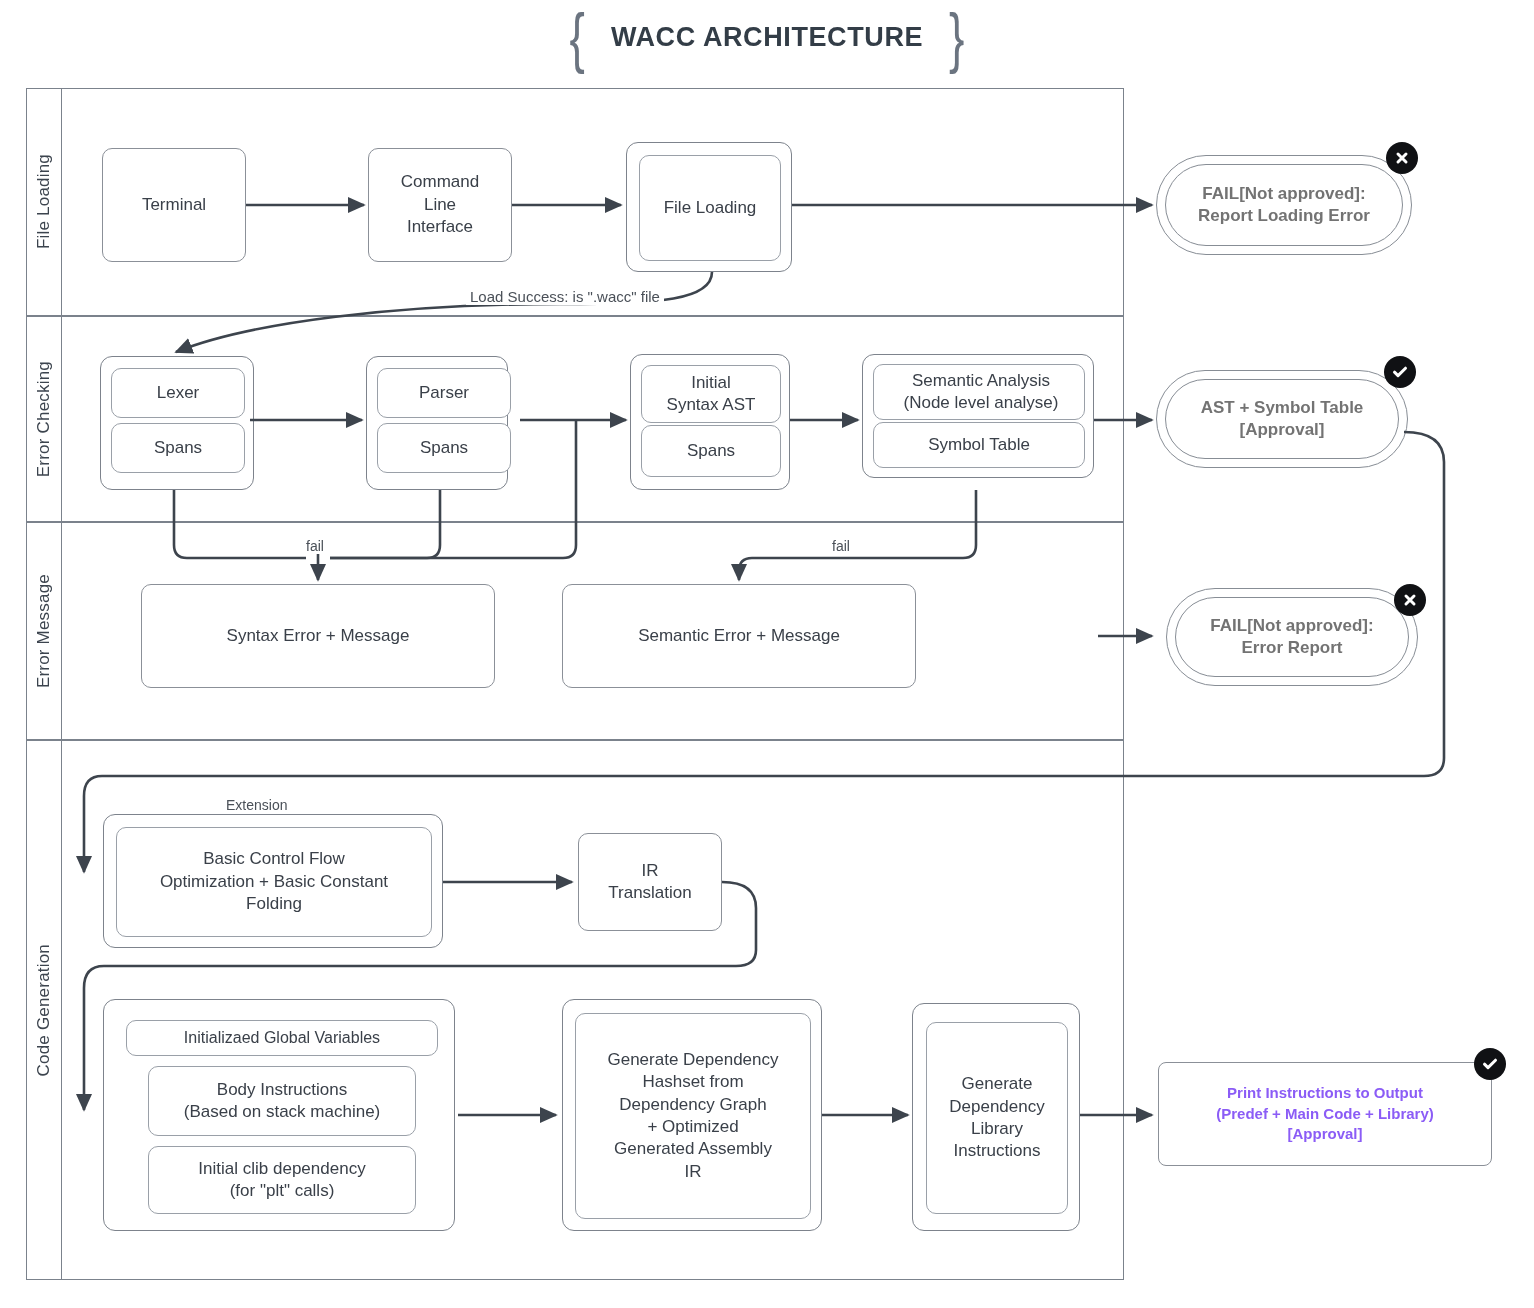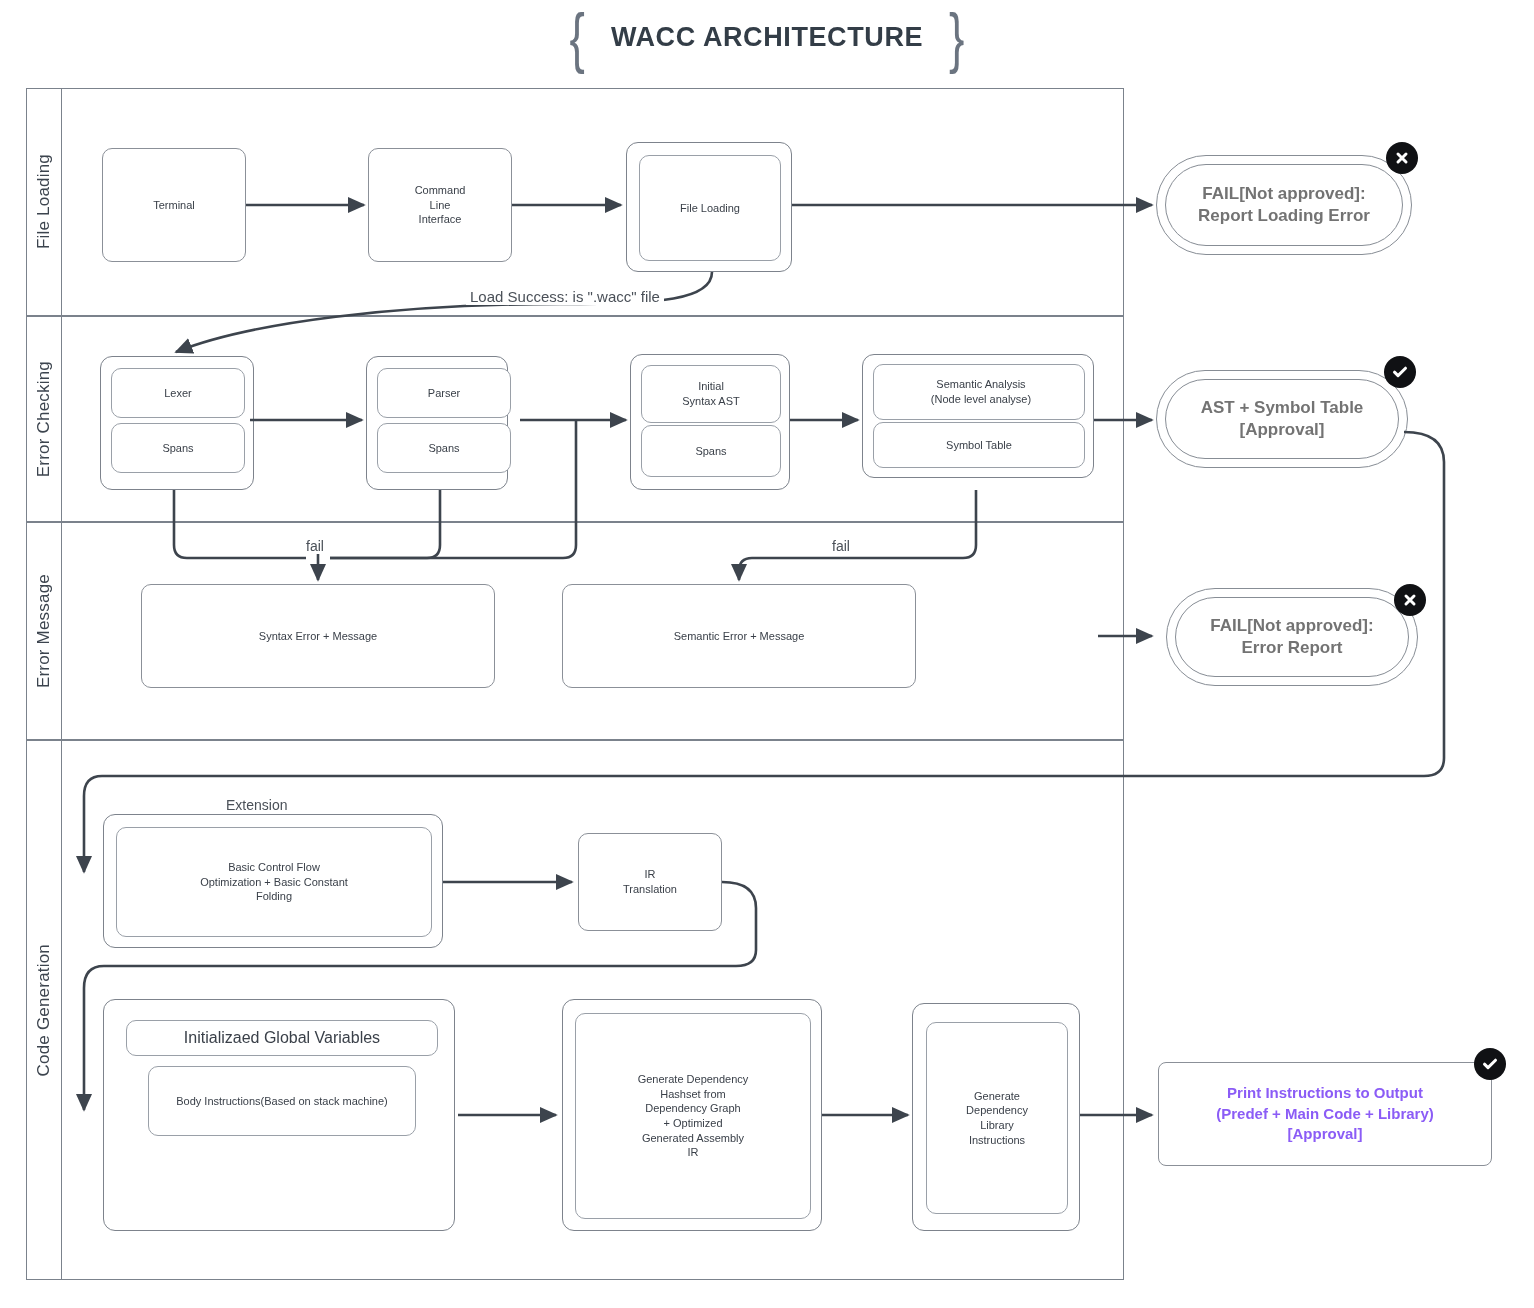--- a/index.html
+++ b/index.html
@@ -17,21 +17,21 @@
   
   .lane{position:absolute;border:1px solid #7b828c;box-sizing:border-box;background:transparent;}
   .lane-head{position:absolute;border-right:1px solid #7b828c;box-sizing:border-box;
              display:flex;align-items:center;justify-content:center;}
   .lane-title{writing-mode:vertical-rl;transform:rotate(180deg);
               font-size:17px;color:#3c444e;white-space:nowrap;letter-spacing:.2px;}
 
   
   .node{position:absolute;box-sizing:border-box;border:1px solid #8b9098;
         border-radius:10px;background:#fff;display:flex;align-items:center;
-        justify-content:center;text-align:center;font-size:11px;color:#3a4049;
+        justify-content:center;text-align:center;font-size:17px;color:#3a4049;
         line-height:1.32;padding:4px 6px;}
   .node.thin{border-color:#9aa0a8;}
 
   
   .group{position:absolute;box-sizing:border-box;border:1px solid #7d838c;
          border-radius:12px;background:#fff;}
 
   
   .terminal{position:absolute;box-sizing:border-box;border:1px solid #878d95;
             border-radius:999px;background:#fff;}
@@ -250,23 +250,27 @@
 
 <div class="node" style="left:578px;top:833px;width:144px;height:98px;flex-direction:column;">
   <span>IR</span>
   <span>Translation</span>
 </div>
 
 <div class="group" style="left:103px;top:999px;width:352px;height:232px;">
   <div class="node thin" style="left:22px;top:20px;width:312px;height:36px;font-size:16px;">
     <span>Initializaed Global Variables</span>
   </div>
-  <div class="node thin" style="left:44px;top:66px;width:268px;height:70px;">
+  <div class="node thin" style="left:44px;top:66px;width:268px;height:70px;flex-direction:column;">
     <span>Body Instructions</span>
     <span>(Based on stack machine)</span>
+  </div>
+  <div class="node thin" style="left:44px;top:146px;width:268px;height:68px;flex-direction:column;">
+    <span>Initial clib dependency</span>
+    <span>(for "plt" calls)</span>
   </div>
 </div>
 
 <div class="group" style="left:562px;top:999px;width:260px;height:232px;">
   <div class="node thin" style="left:12px;top:13px;width:236px;height:206px;flex-direction:column;">
     <span>Generate Dependency</span>
     <span>Hashset from</span>
     <span>Dependency Graph</span>
     <span>+ Optimized</span>
     <span>Generated Assembly</span>

